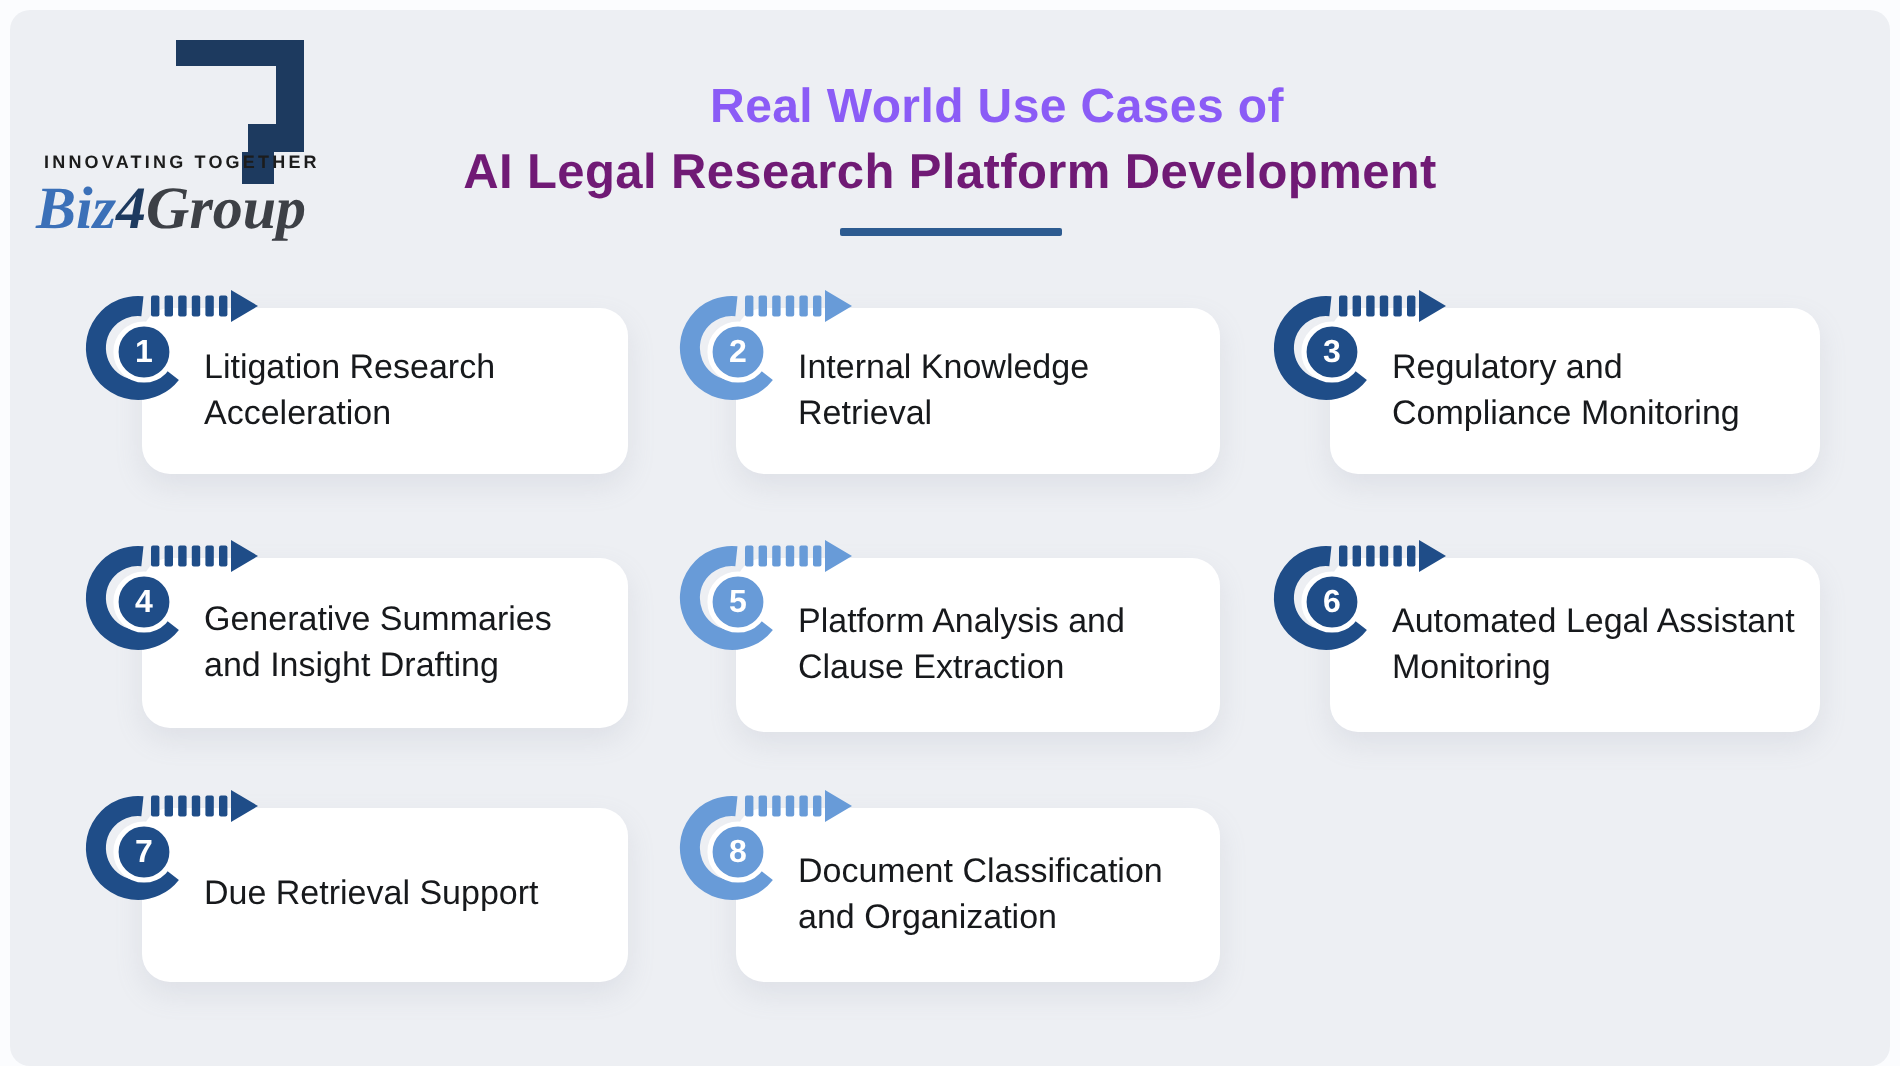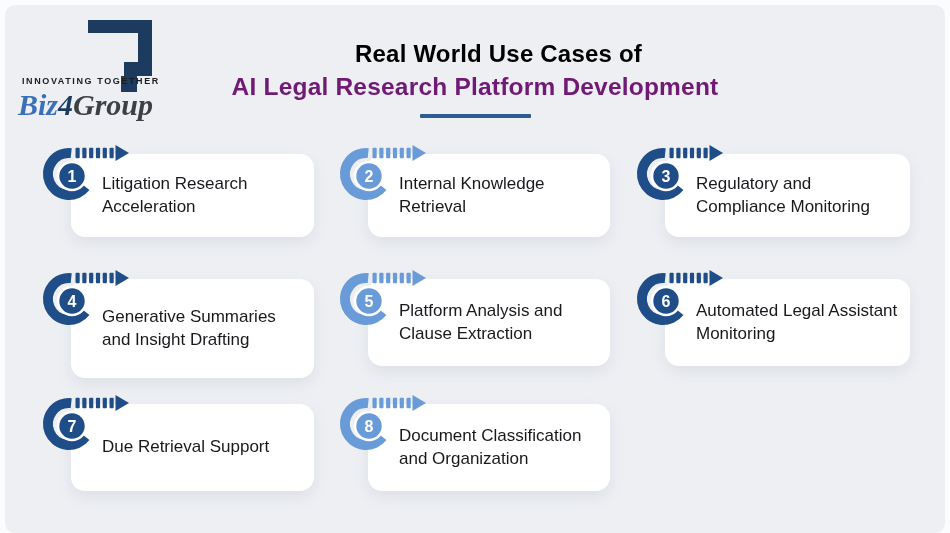--- a/index.html
+++ b/index.html
@@ -17,21 +17,21 @@
   .mark-foot  { left:36px; top:42px; width:14px; height:14px; }
   .mark-tab   { left:33px; top:56px; width:16px; height:16px; }
   .logo-text { position:absolute; left:0; top:24px; font-family:"Liberation Serif", serif; font-style:italic; font-weight:700; font-size:30px; white-space:nowrap; z-index:2;margin-top:48px; }
   .logo-biz { color:#3b70b8; }
   .logo-4 { color:#1d3a5f; }
   .logo-group { color:#3d4046; }
   .logo-tagline { position:absolute; left:4px; top:60px; font-size:9px; letter-spacing:1.6px; font-weight:700; color:#1c1c1c; z-index:2; white-space:nowrap; }
 
   
   .header { position:absolute; left:0; right:0; top:40px; text-align:center; z-index:1; }
-  .title-line1 { font-size:24px; font-weight:600; color:#000000; letter-spacing:0.2px;padding-left:47px; }
+  .title-line1 { font-size:24px; font-weight:600; color:#8b5cf6; letter-spacing:0.2px;padding-left:47px; }
   .title-line2 { font-size:24.5px; font-weight:700; color:#701a75; margin-top:5px; letter-spacing:0.2px; }
   .title-underline { width:111px; height:3.5px; margin:13px auto 0 auto; background:#2d5b90; border-radius:1px; }
 
   
   .cell { position:absolute; }
   .card { position:absolute; left:29px; top:13px; background:#ffffff; border-radius:14px;
           box-shadow:0 6px 14px rgba(140,150,170,0.16);
           display:flex; align-items:center; padding:4px 12px 4px 31px; }
   .card-label { font-size:17px; line-height:1.32; font-weight:500; color:#17191c; }
   .badge { position:absolute; left:0; top:0; z-index:3; }
@@ -112,21 +112,21 @@
         <rect class="badge-fill" x="53.9" y="6.8" width="4.2" height="10.4" rx="1" fill="#1f4d88"></rect>
         <rect class="badge-fill" x="60.7" y="6.8" width="4.2" height="10.4" rx="1" fill="#1f4d88"></rect>
         <rect class="badge-fill" x="67.5" y="6.8" width="4.2" height="10.4" rx="1" fill="#1f4d88"></rect>
       </g>
       <polygon class="badge-fill" points="73.5,4 73.5,20 87,12" fill="#1f4d88"></polygon>
       <circle class="badge-circle badge-fill" cx="30" cy="35" r="14" stroke="#ffffff" stroke-width="2.6" fill="#1f4d88"></circle>
       <text class="badge-num" x="30" y="35.5" text-anchor="middle" dominant-baseline="central">3</text>
     </svg>
   </div>
       <div class="cell" style="left: 42px; top: 266px;">
-    <div class="card" style="width: 243px; height: 99px;">
+    <div class="card" style="width: 243px; height: 85px;">
       <div class="card-label">Generative Summaries and Insight Drafting</div>
     </div>
     <svg class="badge" width="90" height="62" viewBox="0 0 90 62">
       <path class="badge-arc" d="M 29.2 12.1 A 21 21 0 1 0 43.5 45.9" fill="none" stroke-width="10" stroke="#1f4d88"></path>
       <g class="badge-dashes">
         <rect class="badge-fill" x="33.5" y="6.8" width="4.2" height="10.4" rx="1" fill="#1f4d88"></rect>
         <rect class="badge-fill" x="40.3" y="6.8" width="4.2" height="10.4" rx="1" fill="#1f4d88"></rect>
         <rect class="badge-fill" x="47.1" y="6.8" width="4.2" height="10.4" rx="1" fill="#1f4d88"></rect>
         <rect class="badge-fill" x="53.9" y="6.8" width="4.2" height="10.4" rx="1" fill="#1f4d88"></rect>
         <rect class="badge-fill" x="60.7" y="6.8" width="4.2" height="10.4" rx="1" fill="#1f4d88"></rect>

